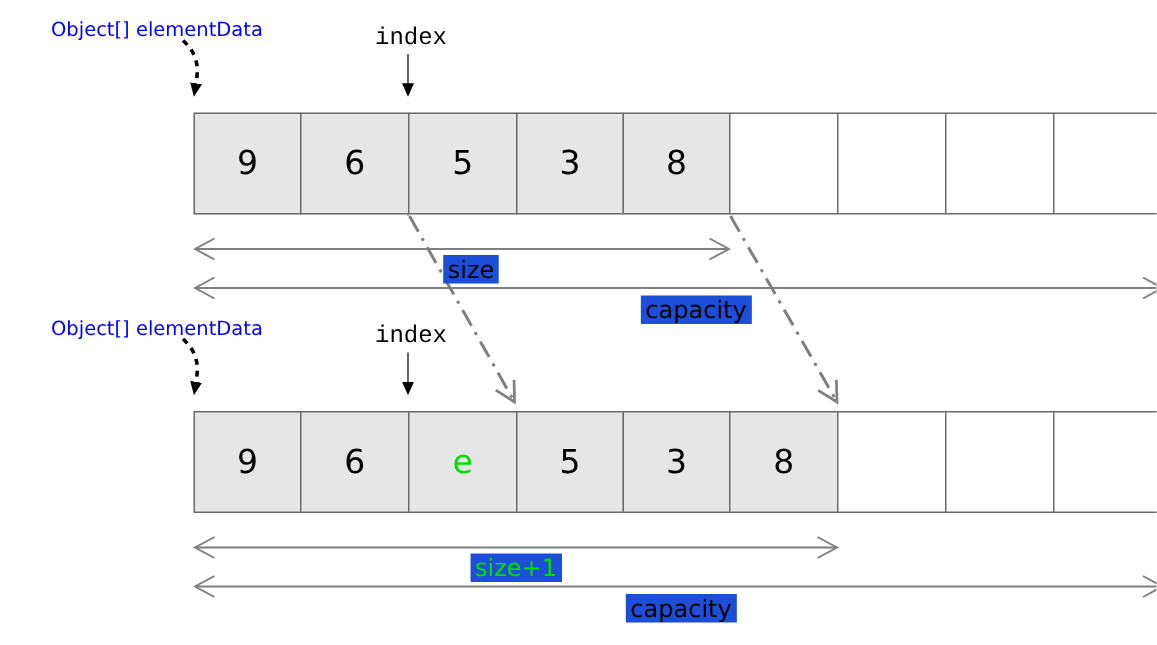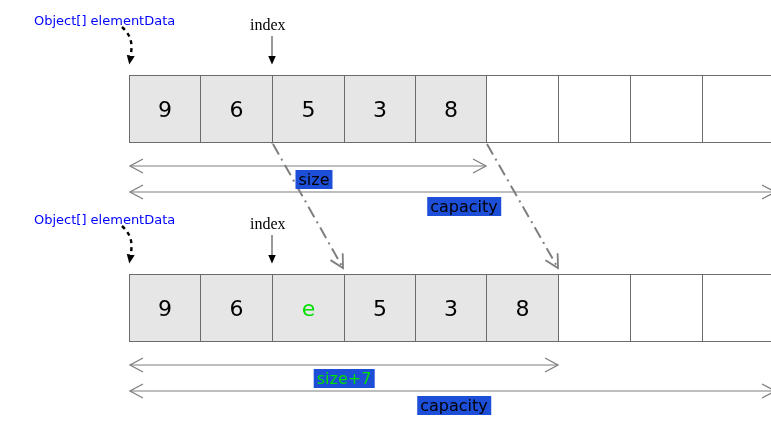--- a/index.html
+++ b/index.html
@@ -28,21 +28,21 @@
     font-size: 13px;
     color: #0000ff;
     white-space: nowrap;
     font-family: "DejaVu Sans", "Liberation Sans", sans-serif;
   }
   .idx-label {
     position: absolute;
     font-size: 16px;
     color: #000000;
     white-space: nowrap;
-    font-family: Liberation Serif, serif;
+    font-family: Liberation Mono, monospace;
   }
   .span-label {
     position: absolute;
     font-size: 16px;
     color: #000000;
     white-space: nowrap;
     transform: translateX(-50%);
     background: #1d4ed8;
     padding: 0 3px;
     font-family: "DejaVu Sans", "Liberation Sans", sans-serif;
@@ -130,17 +130,17 @@
   <div class="cell filled" style="left:105px; top:274px; width:72px; height:68px;">9</div>
   <div class="cell filled" style="left:176px; top:274px; width:73px; height:68px;">6</div>
   <div class="cell filled green-text" style="left:248px; top:274px; width:73px; height:68px;">e</div>
   <div class="cell filled" style="left:320px; top:274px; width:72px; height:68px;">5</div>
   <div class="cell filled" style="left:391px; top:274px; width:72px; height:68px;">3</div>
   <div class="cell filled" style="left:462px; top:274px; width:73px; height:68px;">8</div>
   <div class="cell empty" style="left:534px; top:274px; width:73px; height:68px;"></div>
   <div class="cell empty" style="left:606px; top:274px; width:73px; height:68px;"></div>
   <div class="cell empty" style="left:678px; top:274px; width:73px; height:68px;"></div>
 
-  <div class="span-label green" style="left:320px; top:369px;">size+7</div>
+  <div class="span-label green" style="left:320px; top:369px;">size+1</div>
 
   <div class="span-label" style="left:430px; top:396px;">capacity</div>
 
 </div>
 
 </body></html>

